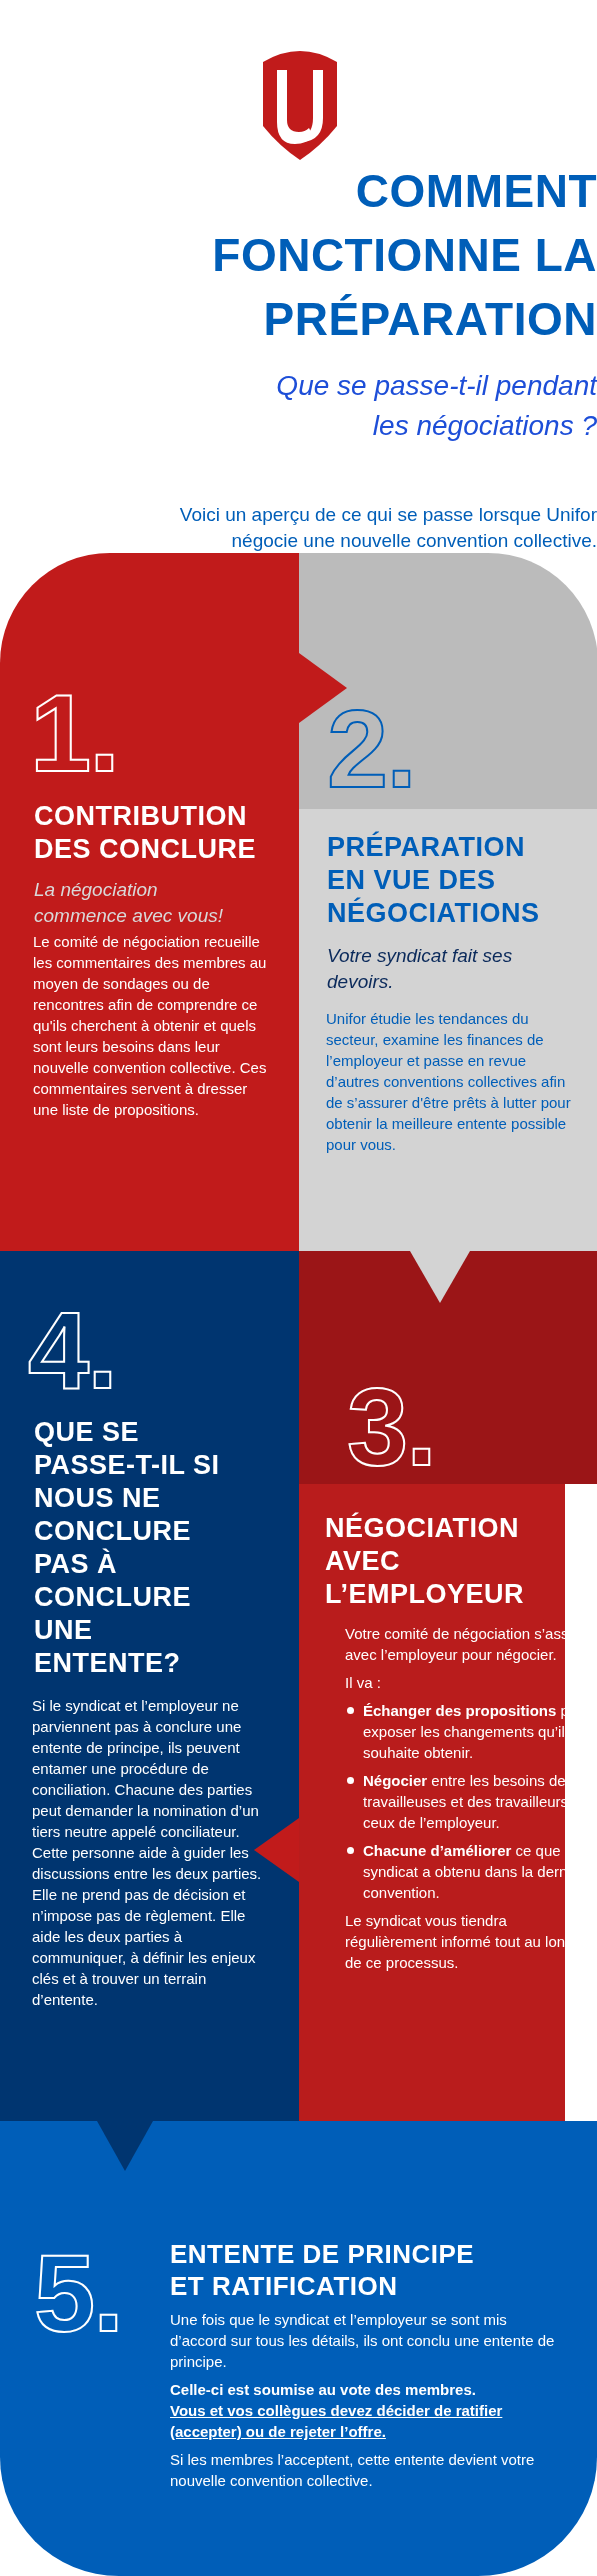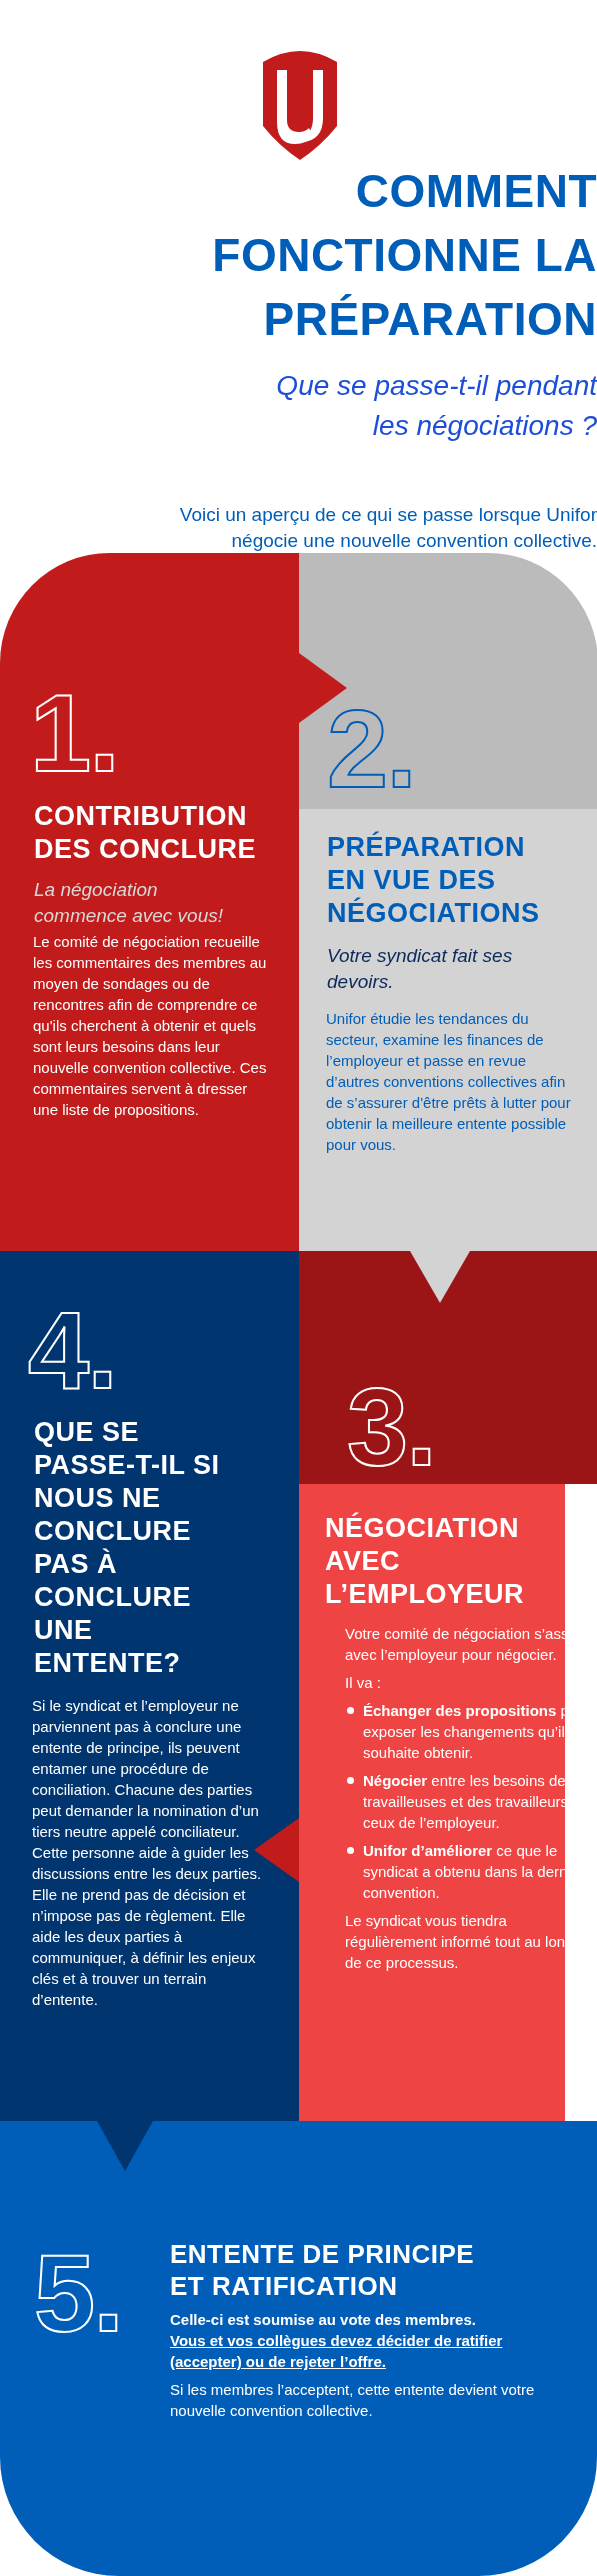--- a/index.html
+++ b/index.html
@@ -13,21 +13,21 @@
   .intro { position: absolute; left: 0; top: 460px; width: 597px; color: #005EB8; font-size: 19px; line-height: 26px; margin-top: 32px; }
 
   .grid { position: absolute; left: 0; top: 553px; width: 597px; height: 2023px; }
   .cell { position: absolute; overflow: visible; }
 
   .s1 { left: 0; top: 0; width: 299px; height: 698px; background: #C11B1B; border-top-left-radius: 110px; }
   .s2top { left: 299px; top: 0; width: 299px; height: 256px; background: #BBBBBB; border-top-right-radius: 110px; }
   .s2 { left: 299px; top: 256px; width: 299px; height: 442px; background: #D3D3D3; }
   .s4 { left: 0; top: 698px; width: 299px; height: 870px; background: #003570; }
   .s3top { left: 299px; top: 698px; width: 299px; height: 233px; background: #9B1517; }
-  .s3 { left: 299px; top: 931px; width: 266px; height: 637px; background: #ef4444; }
+  .s3 { left: 299px; top: 931px; width: 266px; height: 637px; background: #b91c1c; }
   .s5 { left: 0; top: 1568px; width: 597px; height: 455px; background: #005EB8; border-bottom-left-radius: 119px; border-bottom-right-radius: 119px; }
 
   .arrow { position: absolute; width: 0; height: 0; }
   .arrow-1 { left: 299px; top: 100px; border-top: 35px solid transparent; border-bottom: 35px solid transparent; border-left: 48px solid #C11B1B; }
   .arrow-2 { left: 410px; top: 698px; border-left: 30px solid transparent; border-right: 30px solid transparent; border-top: 52px solid #D3D3D3; }
   .arrow-3 { left: 254px; top: 1265px; border-top: 32px solid transparent; border-bottom: 32px solid transparent; border-right: 45px solid #C11B1B; }
   .arrow-4 { left: 97px; top: 1568px; border-left: 28px solid transparent; border-right: 28px solid transparent; border-top: 50px solid #003570; }
 
   .num { position: absolute; font-weight: bold; font-size: 110px; line-height: 1; color: transparent; -webkit-text-stroke: 2px #ffffff; letter-spacing: -2px; }
   .num-blue { -webkit-text-stroke: 2px #005EB8; }
@@ -129,33 +129,34 @@
       <div>NÉGOCIATION</div>
       <div>AVEC</div>
       <div>L’EMPLOYEUR</div>
     </div>
     <div class="body" style="left:26px;top:139px;width:249px;margin-left:20px;">
       <p>Votre comité de négociation s’assoit avec l’employeur pour négocier.</p>
       <p>Il va :</p>
       <ul class="bullets">
         <li><b>Échanger des propositions</b><span> pour exposer les changements qu’il souhaite obtenir.</span></li>
         <li><b>Négocier</b><span> entre les besoins des travailleuses et des travailleurs et ceux de l’employeur.</span></li>
-        <li><b>Unifor d’améliorer</b><span> ce que le syndicat a obtenu dans la dernière convention.</span></li>
+        <li><b>Chacune d’améliorer</b><span> ce que le syndicat a obtenu dans la dernière convention.</span></li>
       </ul>
       <p>Le syndicat vous tiendra régulièrement informé tout au long de ce processus.</p>
     </div>
   </div>
 
   <div class="cell s5">
     <div class="num" style="left:34px;top:117px;">5.</div>
     <div class="h" style="left:170px;top:117px;font-size:26px;line-height:32px;">
       <div>ENTENTE DE PRINCIPE</div>
       <div>ET RATIFICATION</div>
     </div>
     <div class="body" style="left:170px;top:188px;width:393px;">
+      <p>Une fois que le syndicat et l’employeur se sont mis d’accord sur tous les détails, ils ont conclu une entente de principe.</p>
       <p style="margin-bottom:0;"><b>Celle-ci est soumise au vote des membres.</b></p>
       <p><span class="u">Vous et vos collègues devez décider de ratifier (accepter) ou de rejeter l’offre.</span></p>
       <p>Si les membres l’acceptent, cette entente devient votre nouvelle convention collective.</p>
     </div>
   </div>
 
   <div class="arrow arrow-1"></div>
   <div class="arrow arrow-2"></div>
   <div class="arrow arrow-3"></div>
   <div class="arrow arrow-4"></div>

